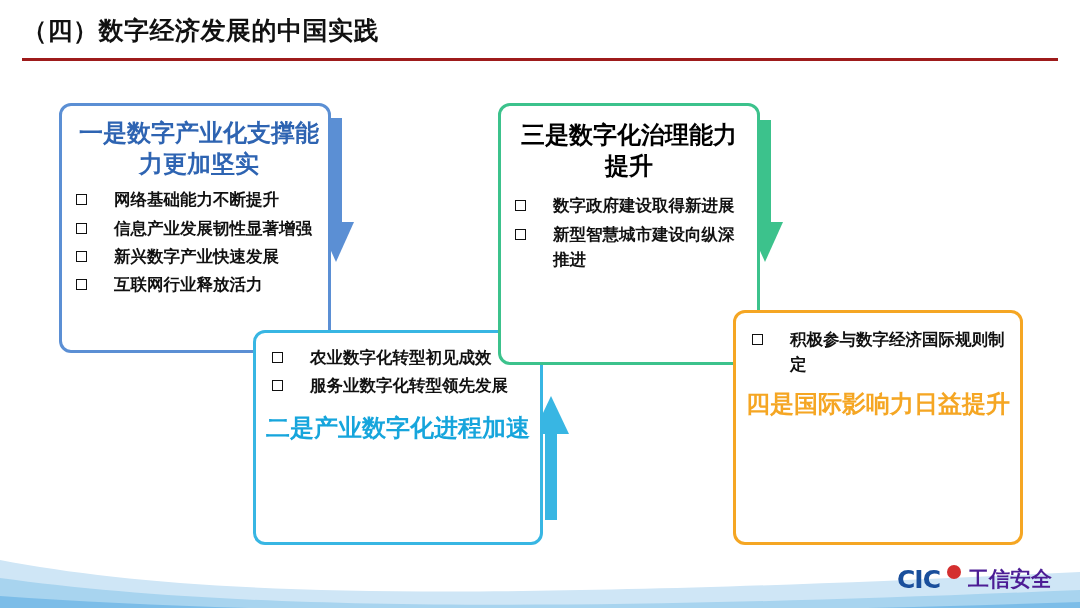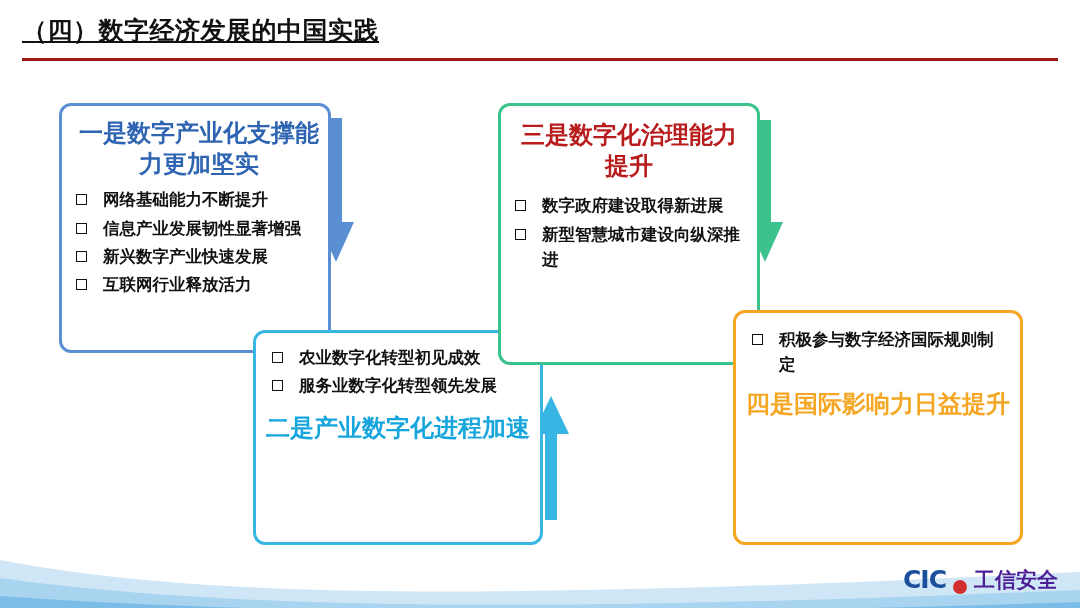--- a/index.html
+++ b/index.html
@@ -23,21 +23,20 @@
   
   .title {
     position: absolute;
     left: 22px;
     top: 14px;
     font-size: 25px;
     font-weight: bold;
     color: #111111;
     letter-spacing: 0.5px;
     white-space: nowrap;
-    text-decoration: underline;
   }
   .title-rule {
     position: absolute;
     left: 22px;
     top: 58px;
     width: 1036px;
     height: 3px;
     background: #9e1b1b;
   }
   
@@ -55,21 +54,21 @@
     line-height: 1.28;
     font-size: 24px;
   }
   .bullets {
     list-style: none;
     margin: 0;
     padding: 0;
   }
   .bullets li {
     position: relative;
-    padding-left: 27px;
+    padding-left: 38px;
     font-size: 16.5px;
     color: #111111;
     line-height: 1.52;
     margin-bottom: 3px;
     font-weight: bold;
   }
   .bullets li::before {
     content: "";
     position: absolute;
     left: 0;
@@ -114,21 +113,21 @@
 
   
   #box3 {
     left: 498px;
     top: 103px;
     width: 262px;
     height: 262px;
     border-color: #3cc28c;
   }
   #box3 .box-heading {
-    color: #b91c1c;
+    color: #000000;
     margin: 14px 10px 12px 10px;
   }
   #box3 .bullets {
     margin: 0 10px 0 14px;
   }
 
   
   #box4 {
     left: 733px;
     top: 310px;
@@ -158,24 +157,24 @@
   .bottom-wave {
     position: absolute;
     left: 0;
     bottom: 0;
     width: 1080px;
     height: 110px;
   }
   
   .logo {
     position: absolute;
-    right: 22px;
+    right: 28px;
     bottom: 14px;
     display: flex;
-    align-items: flex-end;
+    align-items: flex-start;
     gap: 6px;
   }
   .logo-cic {
     font-size: 25px;
     font-weight: bold;
     color: #1a4f9c;
     letter-spacing: -1px;
     font-family: "DejaVu Sans", sans-serif;
   }
   .logo-dot {

